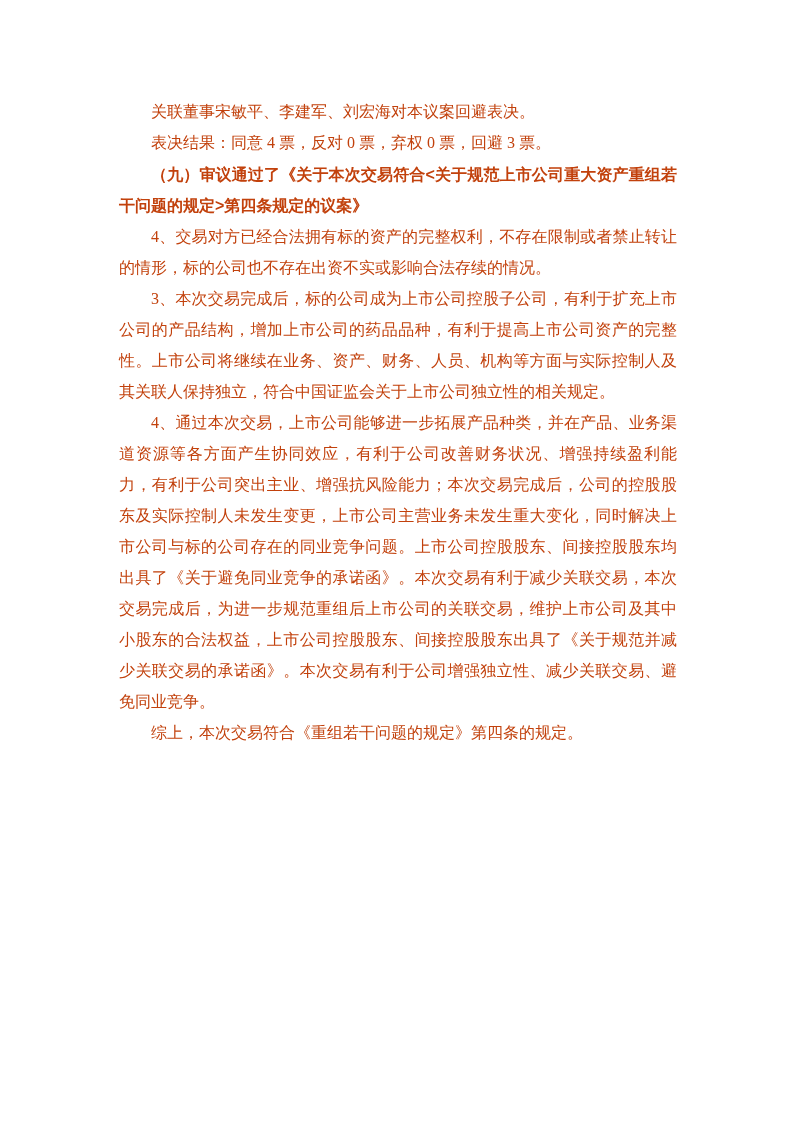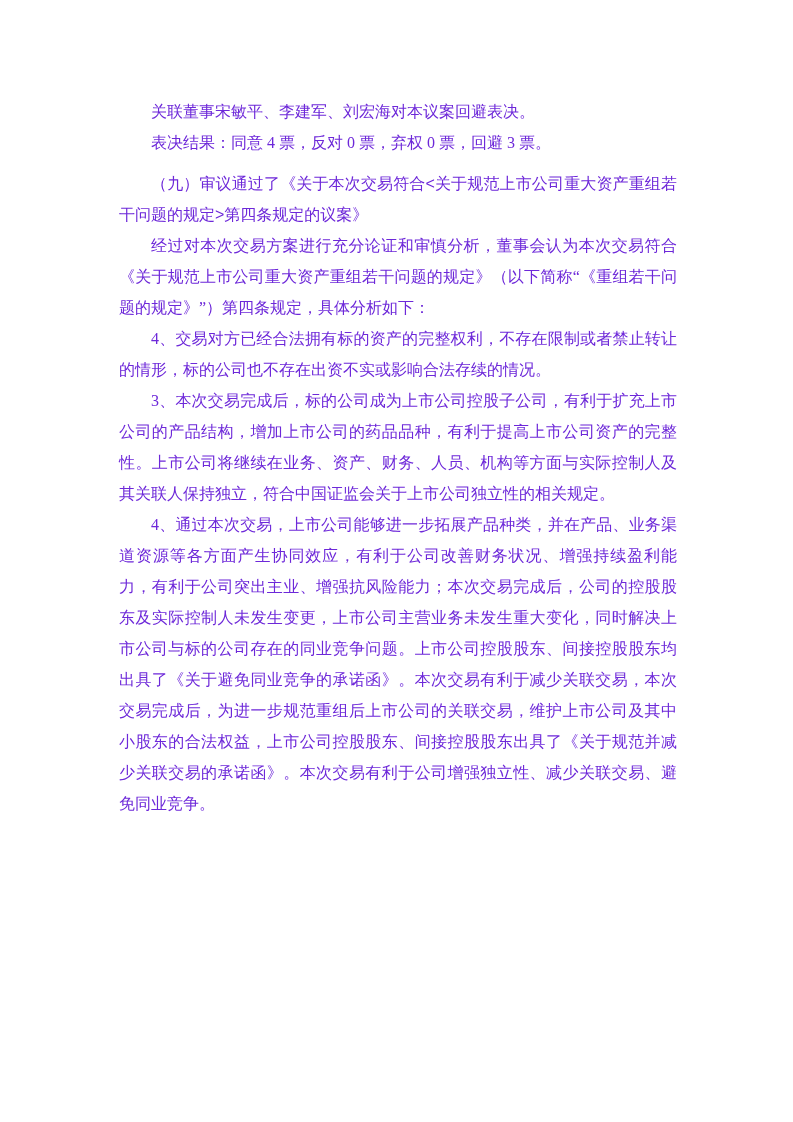--- a/index.html
+++ b/index.html
@@ -6,49 +6,49 @@
     margin: 0;
     padding: 0;
     background: #ffffff;
   }
   .page {
     position: relative;
     width: 793px;
     height: 896px;
     background: #ffffff;
     overflow: hidden;
-    color: #6d28d9;
+    color: #c2410c;
   }
   .content {
     position: absolute;
     left: 119px;
     top: 96px;
     width: 558px;
     font-family: "Liberation Serif", "DejaVu Serif", serif;
     font-size: 16px;
     line-height: 31px;
     text-align: justify;
   }
   .content p {
     margin: 0;
     padding: 0;
     text-indent: 2em;
   }
   .content p.heading {
-    font-weight: 400;
-    margin-top: 10px;
+    font-weight: 700;
+    margin-top: 1px;
     font-family: "Liberation Sans", "DejaVu Sans", sans-serif;
   }
 </style>
 </head>
 <body>
 
 <div class="page">
   <div class="content">
       <p class="body">关联董事宋敏平、李建军、刘宏海对本议案回避表决。</p>
       <p class="body">表决结果：同意 4 票，反对 0 票，弃权 0 票，回避 3 票。</p>
       <p class="heading">（九）审议通过了《关于本次交易符合&lt;关于规范上市公司重大资产重组若干问题的规定&gt;第四条规定的议案》</p>
-      <p class="body">经过对本次交易方案进行充分论证和审慎分析，董事会认为本次交易符合《关于规范上市公司重大资产重组若干问题的规定》（以下简称“《重组若干问题的规定》”）第四条规定，具体分析如下：</p>
       <p class="body">4、交易对方已经合法拥有标的资产的完整权利，不存在限制或者禁止转让的情形，标的公司也不存在出资不实或影响合法存续的情况。</p>
       <p class="body">3、本次交易完成后，标的公司成为上市公司控股子公司，有利于扩充上市公司的产品结构，增加上市公司的药品品种，有利于提高上市公司资产的完整性。上市公司将继续在业务、资产、财务、人员、机构等方面与实际控制人及其关联人保持独立，符合中国证监会关于上市公司独立性的相关规定。</p>
       <p class="body">4、通过本次交易，上市公司能够进一步拓展产品种类，并在产品、业务渠道资源等各方面产生协同效应，有利于公司改善财务状况、增强持续盈利能力，有利于公司突出主业、增强抗风险能力；本次交易完成后，公司的控股股东及实际控制人未发生变更，上市公司主营业务未发生重大变化，同时解决上市公司与标的公司存在的同业竞争问题。上市公司控股股东、间接控股股东均出具了《关于避免同业竞争的承诺函》。本次交易有利于减少关联交易，本次交易完成后，为进一步规范重组后上市公司的关联交易，维护上市公司及其中小股东的合法权益，上市公司控股股东、间接控股股东出具了《关于规范并减少关联交易的承诺函》。本次交易有利于公司增强独立性、减少关联交易、避免同业竞争。</p>
+      <p class="body">综上，本次交易符合《重组若干问题的规定》第四条的规定。</p>
     </div>
 </div>
 
 </body></html>

